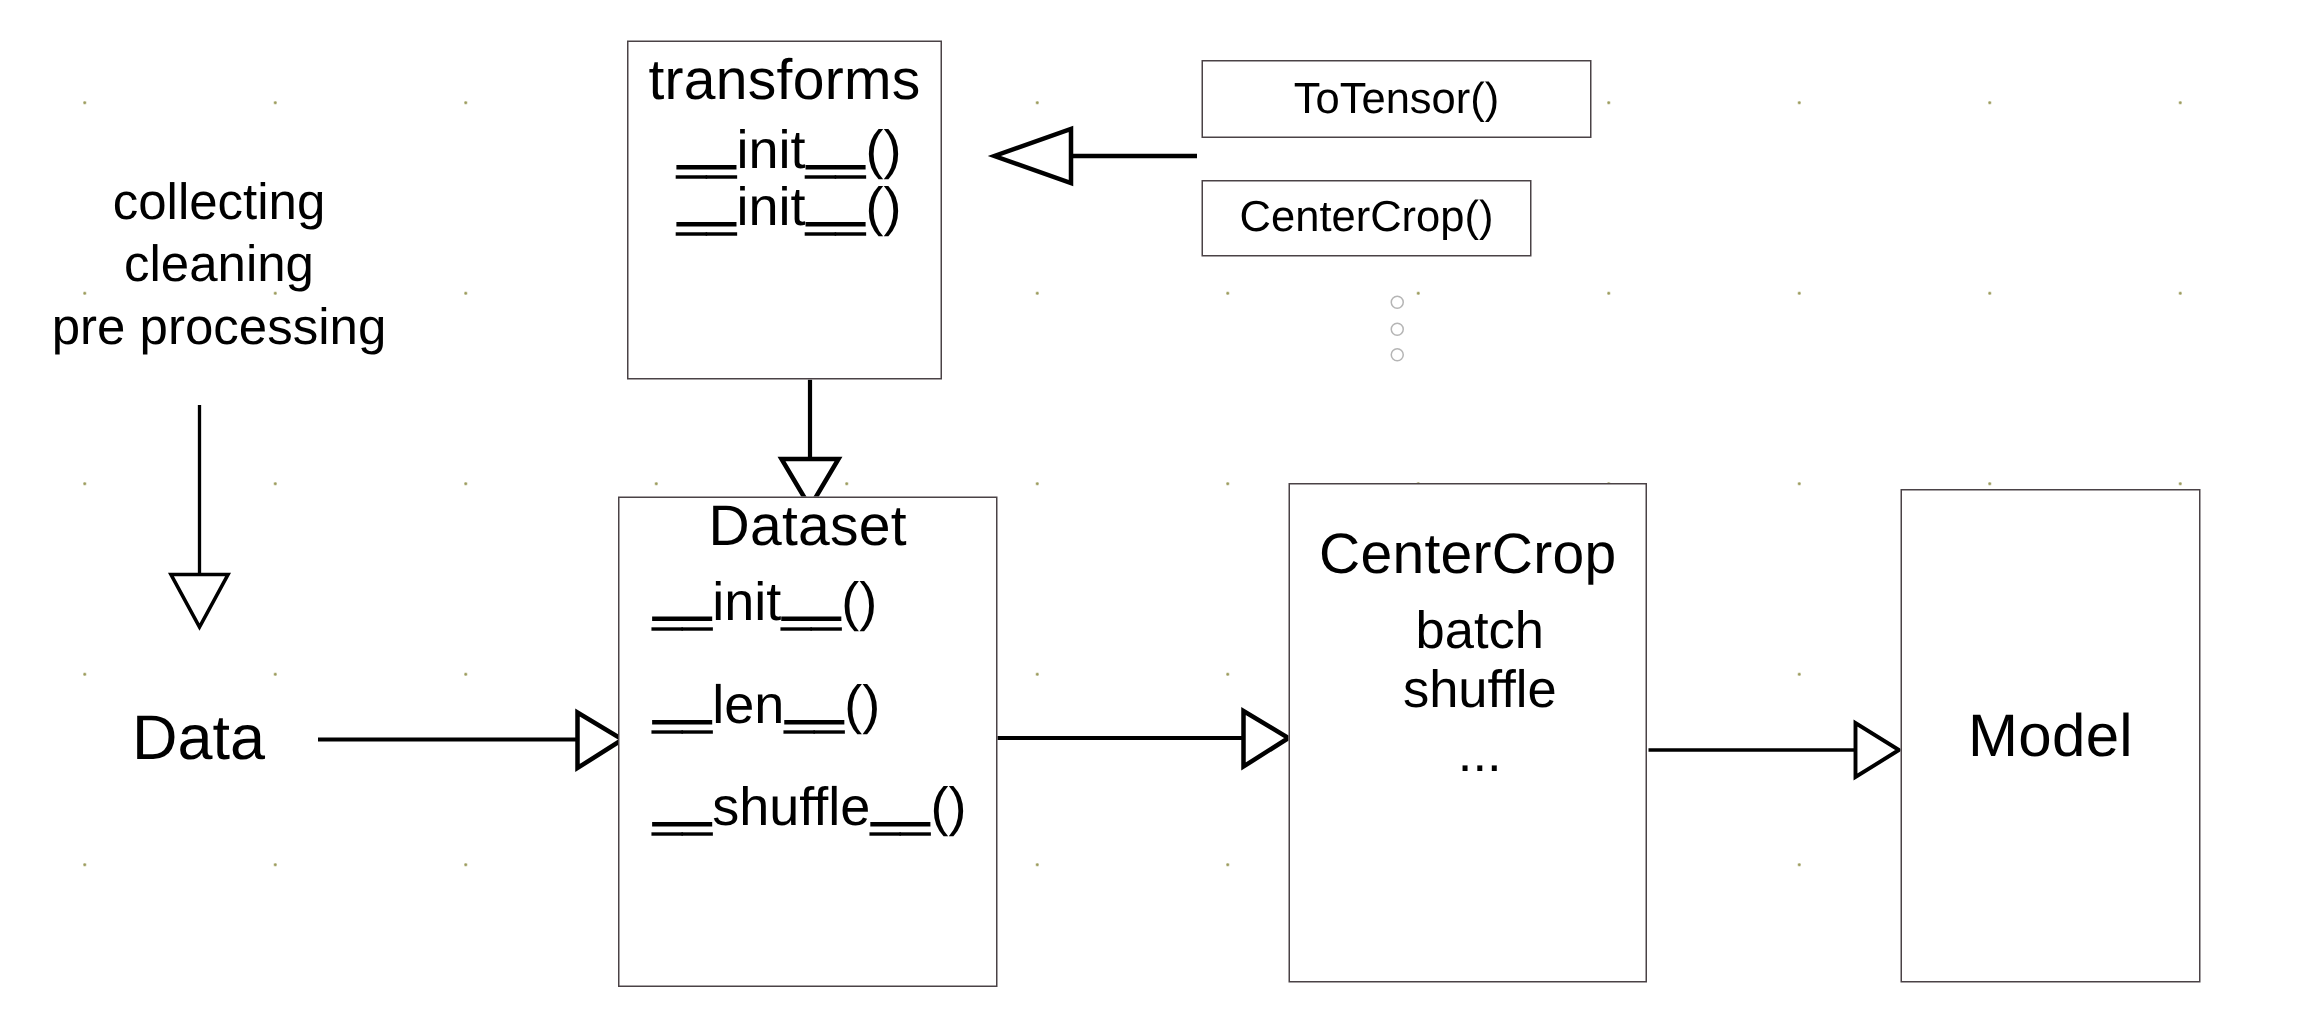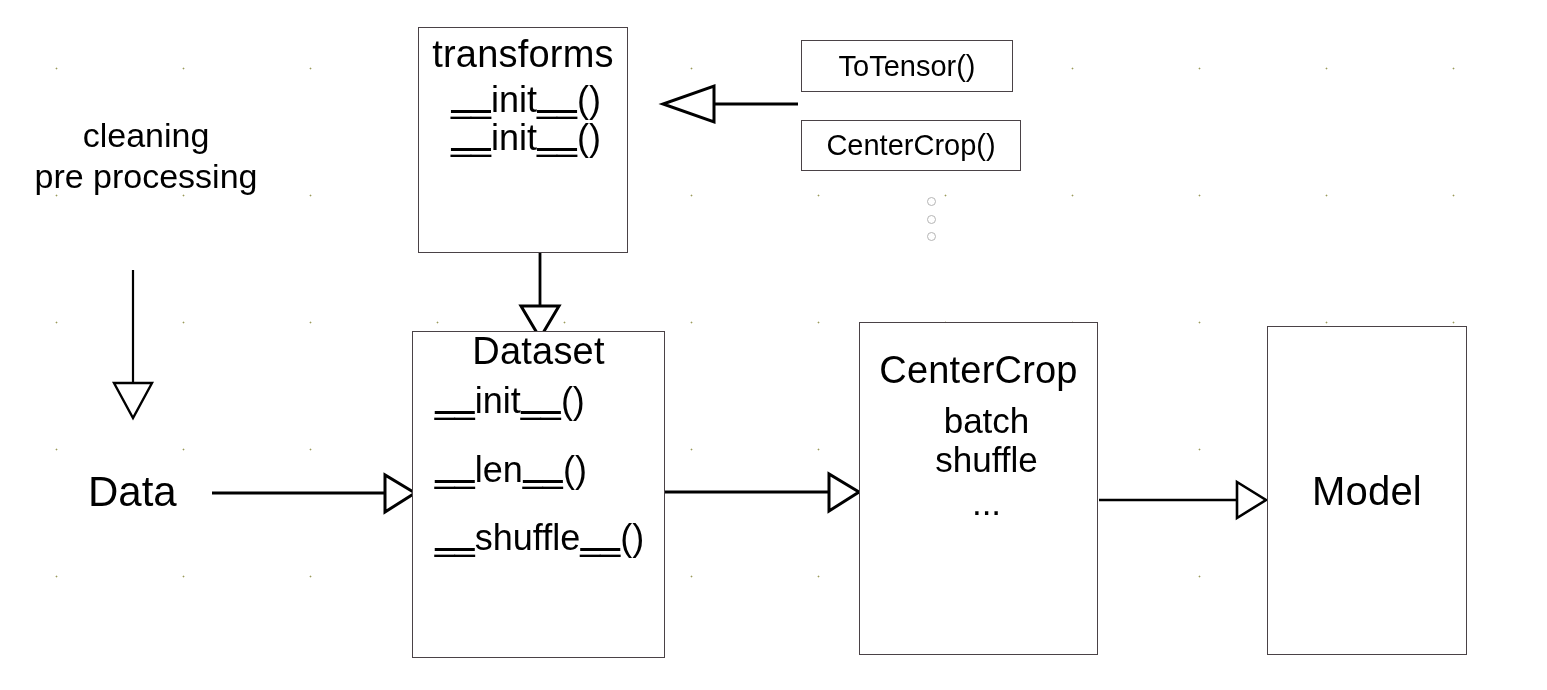--- a/index.html
+++ b/index.html
@@ -99,21 +99,21 @@
 
   .chip {
     position: absolute;
     box-sizing: border-box;
     border: 1.4px solid #4a4246;
     background: #ffffff;
     display: flex; align-items: center; justify-content: center;
     font-size: 29px;
     white-space: nowrap;
   }
-  #chip-totensor   { left: 801px; top: 40px;  width: 212px; height: 52px; }
+  #chip-totensor   { left: 801px; top: 40px;  width: 260px; height: 52px; }
   #chip-centercrop { left: 801px; top: 120px; width: 220px; height: 51px; }
 
   #transform-ellipsis {
     position: absolute;
     left: 921px; top: 197px;
     width: 20px; height: 44px;
     display: flex; flex-direction: column;
     justify-content: space-between; align-items: center;
   }
   #transform-ellipsis .dot {
@@ -169,20 +169,21 @@
       <polygon points="829,474 829,511 859,492" fill="#ffffff" stroke="#000000" stroke-width="3.0"></polygon>
     </g>
 
     <g>
       <line x1="1099" y1="500" x2="1237" y2="500" stroke="#000000" stroke-width="2.4"></line>
       <polygon points="1237,482 1237,518 1266,500" fill="#ffffff" stroke="#000000" stroke-width="2.6"></polygon>
     </g>
   </svg>
 
   <div class="free-text" id="label-preprocessing">
+    <div>collecting</div>
     <div>cleaning</div>
     <div>pre processing</div>
   </div>
 
   <div class="free-text" id="label-data">Data</div>
 
   <div class="node" id="node-transforms">
     <div class="node-title">transforms</div>
     <div class="methods">
       <div class="node-method">

